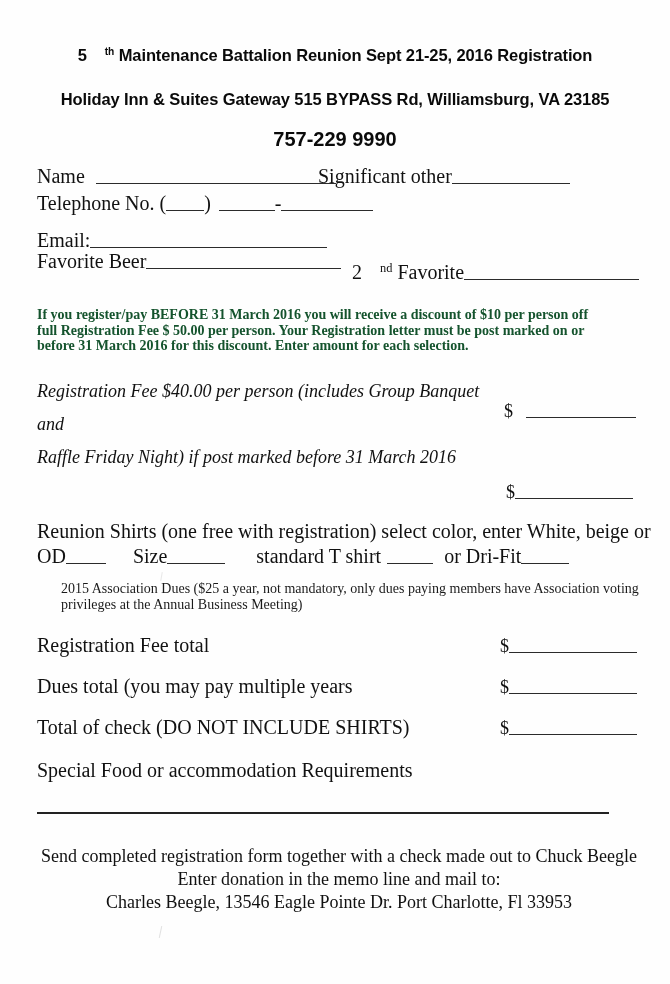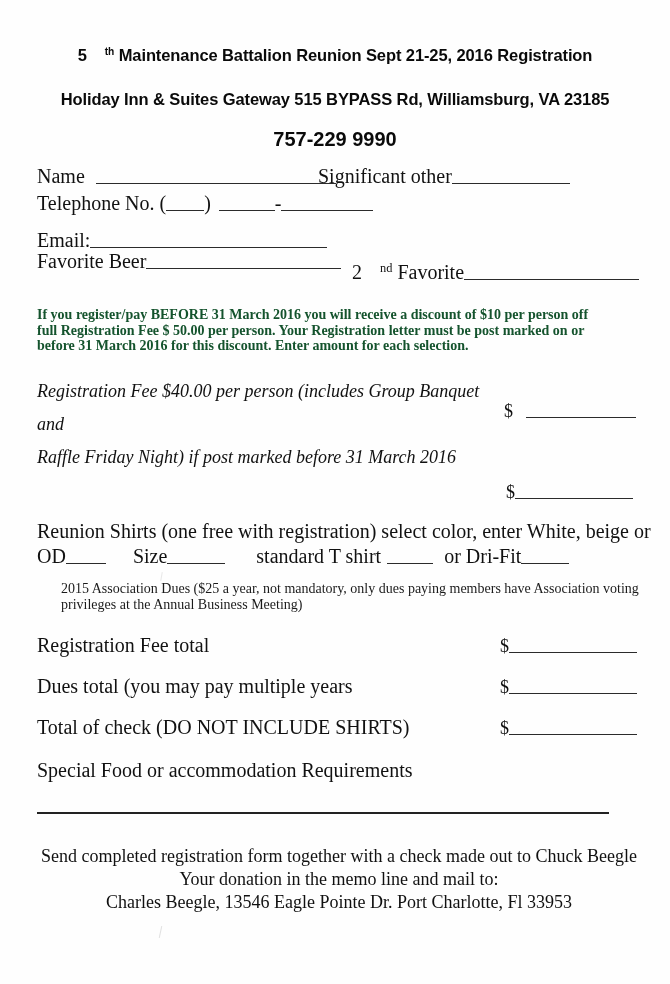--- a/index.html
+++ b/index.html
@@ -216,18 +216,18 @@
   <div class="row serif" style="left:37px; top:717px;">Total of check (DO NOT INCLUDE SHIRTS)</div>
   <div class="amt serif" style="left:500px; top:717px;">
     <span>$</span><span class="rule" style="width:128px;"></span>
   </div>
 
   <div class="row serif" style="left:37px; top:760px;">Special Food or accommodation Requirements</div>
 
   <div class="divider"></div>
 
   <div class="footer-line serif" style="top:845px;">Send completed registration form together with a check made out to Chuck Beegle</div>
-  <div class="footer-line serif" style="top:868px;">Your donation in the memo line and mail to:</div>
+  <div class="footer-line serif" style="top:868px;">Enter donation in the memo line and mail to:</div>
   <div class="footer-line serif" style="top:891px;">Charles Beegle,    13546 Eagle Pointe Dr.      Port Charlotte, Fl  33953</div>
 
   <div class="speck" style="left:160px; top:926px; width:1px; height:12px; transform:rotate(12deg); opacity:.55;"></div>
   <div class="speck" style="left:161px; top:572px; width:1px; height:9px; transform:rotate(10deg); opacity:.4;"></div>
 </div>
 
 </body></html>

